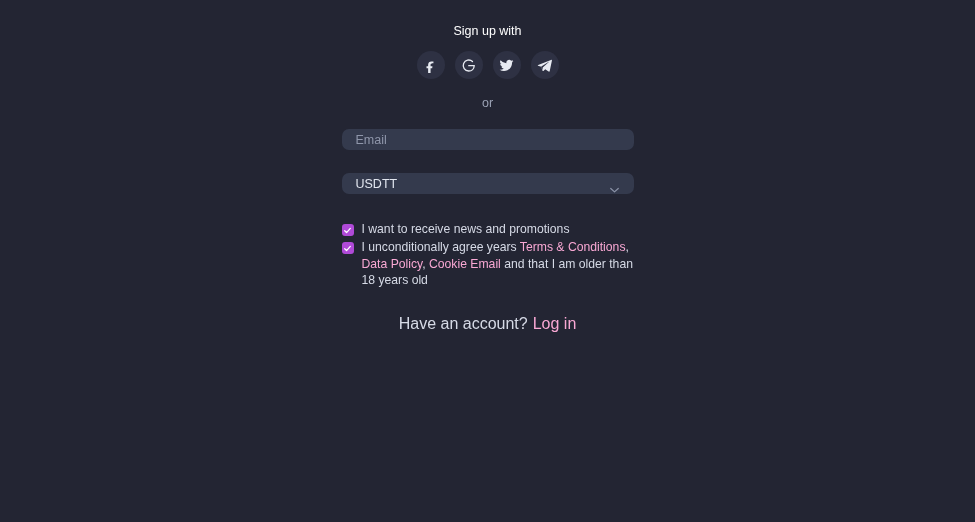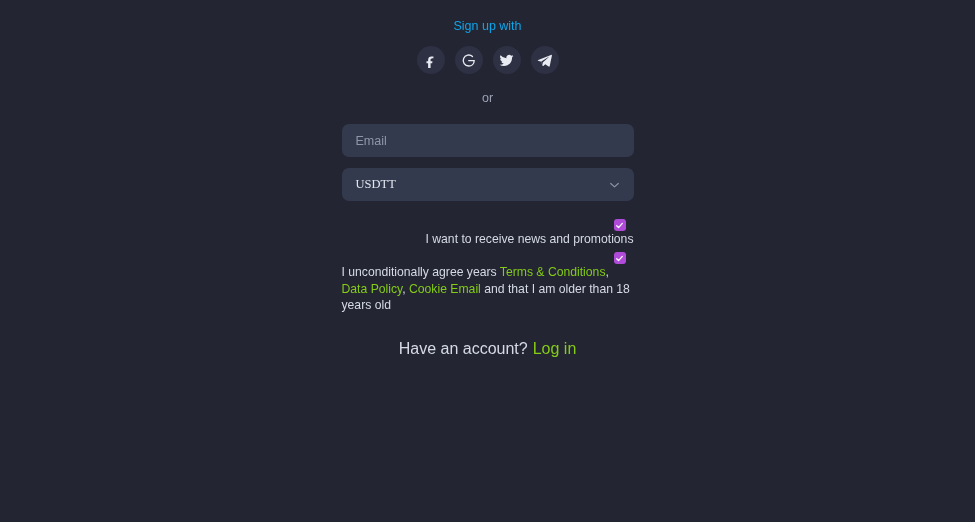--- a/index.html
+++ b/index.html
@@ -31,22 +31,22 @@
     font-weight: bold;
     color: #f2f4f8;
     letter-spacing: -0.5px;
     margin-top: 23px;
     line-height: 50px;
     text-align: center;
   }
 
   .signup-with {
     font-size: 12.5px;
-    color: #0ea5e9;
-    margin-top: 19px;
+    color: #ffffff;
+    margin-top: 24px;
     text-align: left;
   }
 
   .social-row {
     display: flex;
     gap: 10px;
     margin-top: 13px;
   }
 
   .social-btn {
@@ -79,21 +79,21 @@
   .field {
     position: relative;
     width: 292px;
     height: 33px;
     margin-bottom: 11px;
   }
 
   .field input,
   .select-box {
     width: 100%;
-    height: 33px;
+    height: 21px;
     background: #343a4d;
     border: none;
     border-radius: 7px;
     color: #e2e6ef;
     font-size: 12.5px;
     font-family: "Liberation Sans", sans-serif;
     padding: 4px 14px;
     outline: none;
   }
   .field input::placeholder { color: #8f96aa; }
@@ -113,38 +113,36 @@
   .select-wrap {
     position: relative;
     width: 292px;
     height: 33px;
     margin-bottom: 14px;
   }
   .select-box {
     display: flex;
     align-items: center;
     cursor: pointer;
-    font-family: Liberation Serif, serif;
   }
   .select-value { font-size: 12.5px; color: #e2e6ef; }
   .chevron {
     position: absolute;
     right: 12px;
     top: 50%;
     transform: translateY(-50%);
     line-height: 0;
   }
 
   .checks { width: 292px; margin-top: 1px; }
 
   .check-row {
     display: flex;
-    align-items: flex-end;
+    align-items: flex-start;
     margin-bottom: 2px;
-    flex-direction: column;
   }
 
   .checkbox {
     width: 12px;
     height: 12px;
     min-width: 12px;
     border-radius: 3px;
     background: #b04ad8;
     margin-top: 3px;
     margin-right: 8px;
@@ -154,21 +152,21 @@
     cursor: pointer;
   }
 
   .check-label {
     font-size: 12.2px;
     line-height: 16.3px;
     color: #d6dae6;
   }
 
   .lnk {
-    color: #84cc16;
+    color: #f9a8d4;
     text-decoration: none;
     cursor: pointer;
   }
 
   .cta {
     margin-top: 50px;
     width: 139px;
     height: 35px;
     border: none;
     border-radius: 18px;

